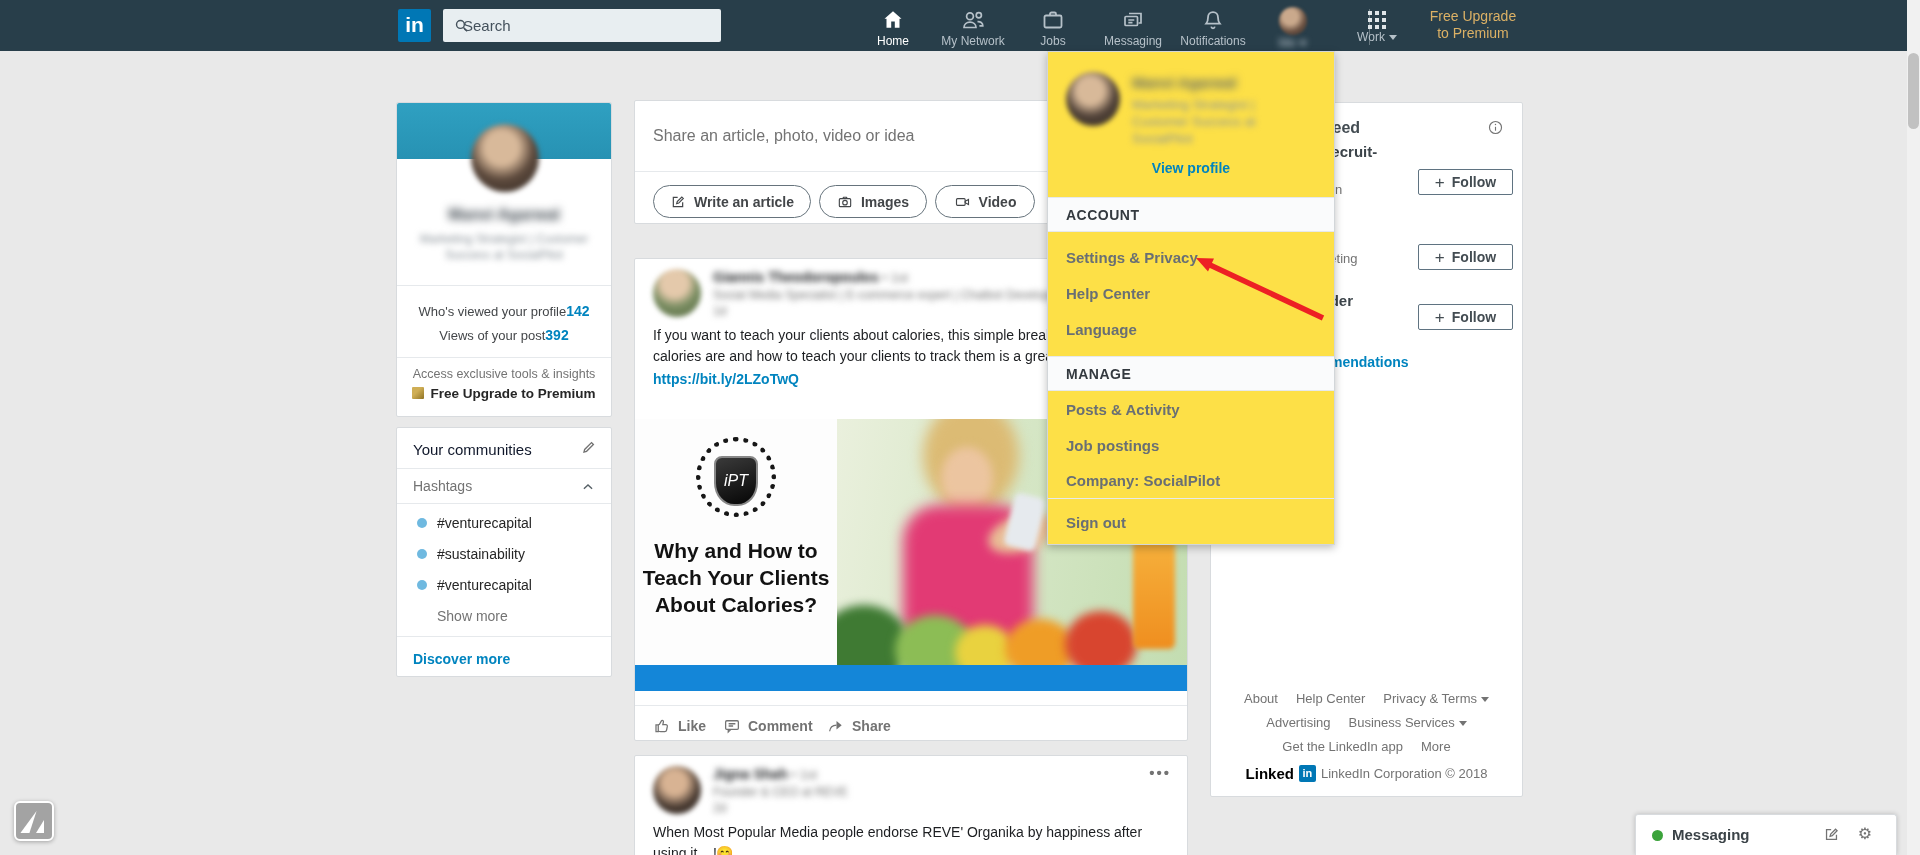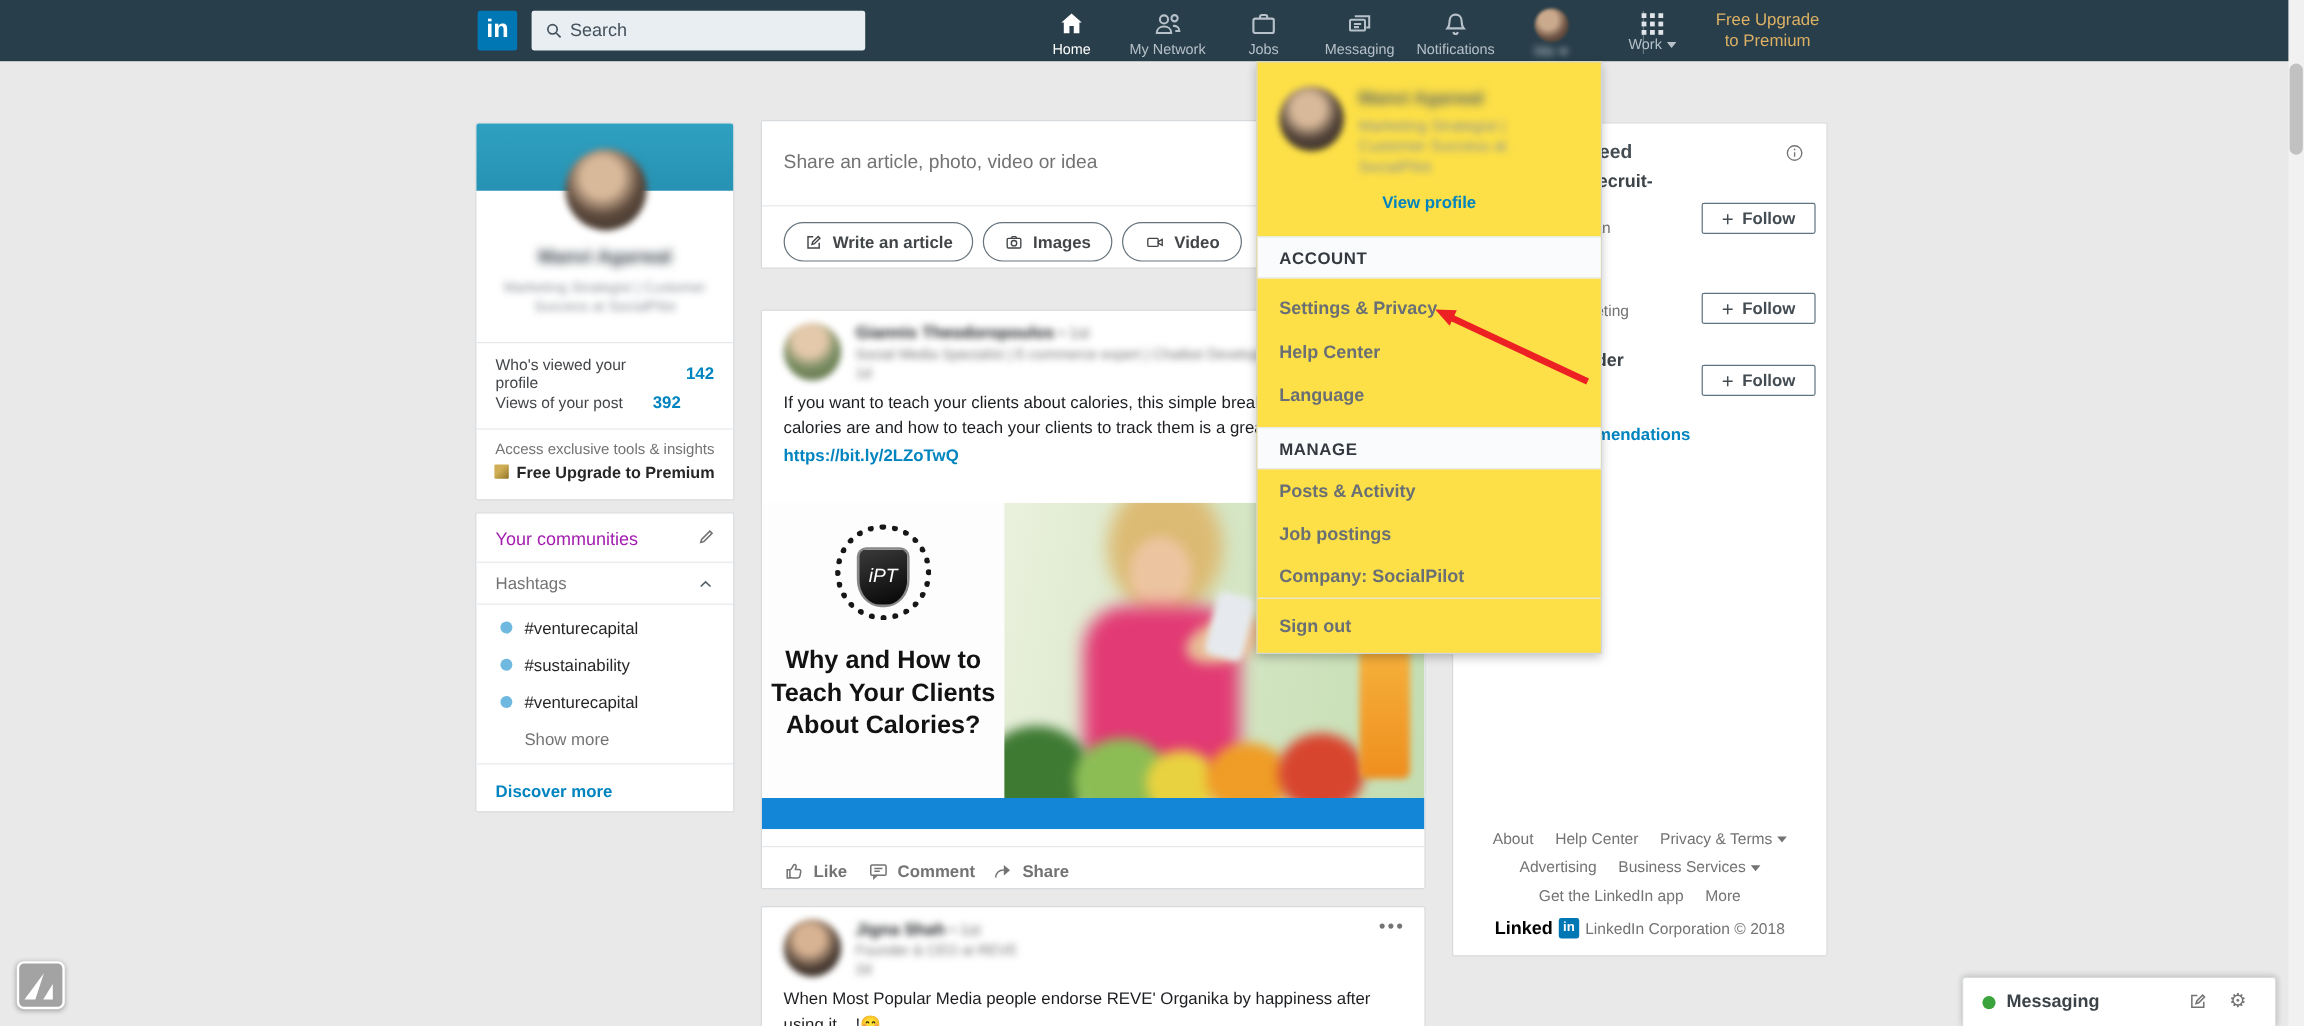--- a/index.html
+++ b/index.html
@@ -7,21 +7,21 @@
   body { font-family:"Liberation Sans", sans-serif; }
   #app { position:relative; width:1920px; height:855px; background:#e9e9e9; overflow:hidden; margin:0 auto; }
   .card { position:absolute; background:#fff; border:1px solid #d8dbde; border-radius:2px; }
   .blur3 { filter:blur(3px); }
   .blur4 { filter:blur(4px); }
 
   
   #topnav { position:absolute; left:0; top:0; width:1920px; height:51px; background:#283e4a; z-index:60; }
   .nav-logo { position:absolute; left:398px; top:9px; width:33px; height:33px; background:#0077b5; border-radius:2px; color:#fff; font-weight:bold; font-size:21px; text-align:center; line-height:31px; }
   .nav-search { position:absolute; left:443px; top:9px; width:278px; height:33px; }
-  .nav-search input { width:100%; height:100%; background:#e8eef1; border:none; border-radius:2px; padding-left:32px; font-size:15px; color:#2f3b45; font-family:"Liberation Sans",sans-serif; }
+  .nav-search input { width:100%; height:100%; background:#e8eef1; border:none; border-radius:2px; padding-left:20px; font-size:15px; color:#2f3b45; font-family:"Liberation Sans",sans-serif; }
   .nav-search input::placeholder { color:#44515c; opacity:1; }
   .nav-search .sicon { position:absolute; left:10px; top:8px; color:#44515c; }
   .nav-item { position:absolute; top:7px; width:84px; height:42px; color:#b6c1c9; text-align:center; cursor:pointer; }
   .nav-item.active { color:#ffffff; }
   .nav-item .nicon { height:26px; display:flex; align-items:center; justify-content:center; }
   .nav-item .nlabel { font-size:12px; margin-top:1px; }
   .nav-divider { position:absolute; left:1369px; top:9px; width:1px; height:36px; background:rgba(255,255,255,0.3); }
   .nav-avatar { width:28px; height:28px; border-radius:50%; margin:0 auto; background:radial-gradient(circle at 40% 35%, #caa98c 0 30%, #6b5243 60%, #3d3028 100%); filter:blur(1.5px); }
   .grid-icon { width:18px; height:18px; display:grid; grid-template-columns:repeat(3,4px); grid-template-rows:repeat(3,4px); gap:3px; margin:4px auto 0; }
   .grid-icon span { background:#dfe5e8; }
@@ -32,29 +32,29 @@
   #scrollbar { position:absolute; right:0; top:0; width:13px; height:855px; background:#f1f1f1; z-index:200; }
   #scroll-thumb { position:absolute; left:1px; top:53px; width:11px; height:76px; background:#c1c1c1; border-radius:6px; }
 
   
   #profile-card { left:396px; top:102px; width:216px; height:315px; }
   .banner { position:absolute; left:0; top:0; right:0; height:56px; background:linear-gradient(180deg,#2fa0c1,#2792b3); border-radius:2px 2px 0 0; }
   .profile-avatar { position:absolute; left:74px; top:21px; width:68px; height:68px; border-radius:50%; background:radial-gradient(circle at 45% 35%, #d8b99a 0 28%, #5d4a3d 55%, #2e2620 100%); filter:blur(2.5px); }
   .profile-name { position:absolute; left:0; right:0; top:103px; text-align:center; font-size:16px; font-weight:bold; color:#39424a; }
   .profile-headline { position:absolute; left:18px; right:18px; top:128px; text-align:center; font-size:12px; line-height:16px; color:#8a9299; }
   .pdivider { position:absolute; left:0; right:0; height:1px; background:#e6e9ec; }
-  .stat-row { position:absolute; left:16px; right:16px; height:22px; display:flex; justify-content:flex-start; align-items:center; cursor:pointer;gap:25px; }
+  .stat-row { position:absolute; left:16px; right:16px; height:22px; display:flex; justify-content:center; align-items:center; cursor:pointer; }
   .stat-label { font-size:13px; color:#434649; }
   .stat-value { font-size:14px; font-weight:bold; color:#0084bf; }
   .premium-hint { position:absolute; left:0; right:0; top:264px; text-align:center; font-size:12.5px; color:#737373; }
   .premium-link { position:absolute; left:0; right:0; top:283px; text-align:center; font-size:13.5px; font-weight:bold; color:#262626; cursor:pointer; }
   .gold-sq { display:inline-block; width:12px; height:12px; background:linear-gradient(135deg,#cfae55 0 40%,#8f7324); border-radius:1px; vertical-align:-1px; margin-right:6px; }
 
   #communities-card { left:396px; top:427px; width:216px; height:250px; }
-  .comm-title { position:absolute; left:16px; top:13px; font-size:15px; color:#a21caf; }
+  .comm-title { position:absolute; left:16px; top:13px; font-size:15px; color:#0f172a; }
   .comm-pencil { position:absolute; right:14px; top:11px; color:#737373; cursor:pointer; }
   .comm-band { position:absolute; left:0; right:0; top:40px; height:36px; border-top:1px solid #e6e9ec; border-bottom:1px solid #e6e9ec; }
   .comm-band .lbl { position:absolute; left:16px; top:9px; font-size:14px; color:#737373; }
   .comm-band .chev { position:absolute; right:16px; top:11px; color:#566066; cursor:pointer; }
   .tag-row { position:absolute; left:0; right:0; height:24px; display:flex; align-items:center; cursor:pointer; }
   .tag-dot { width:10px; height:10px; border-radius:50%; background:#6fb9e0; margin-left:20px; margin-right:10px; }
   .tag-text { font-size:14px; color:#262626; }
 
   
   #share-card { left:634px; top:100px; width:554px; height:124px; }

